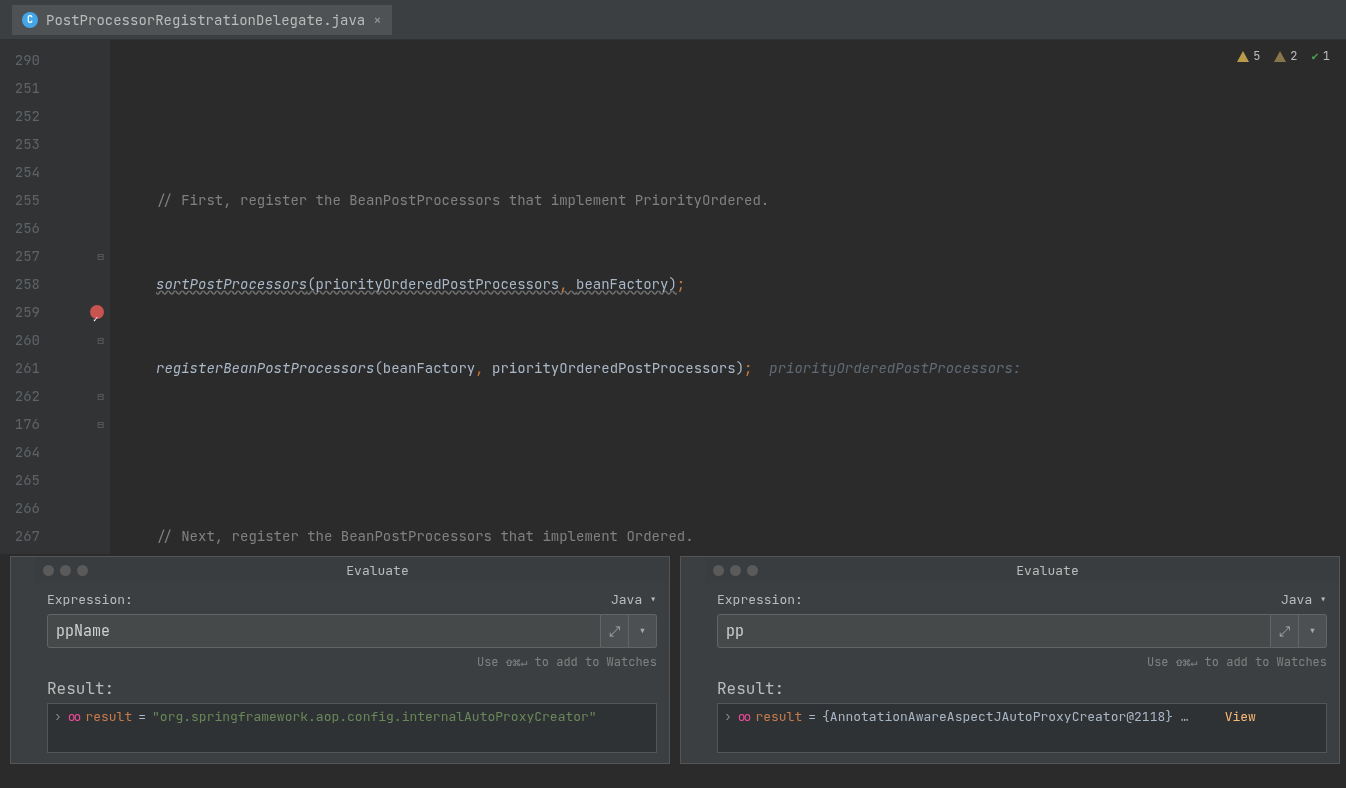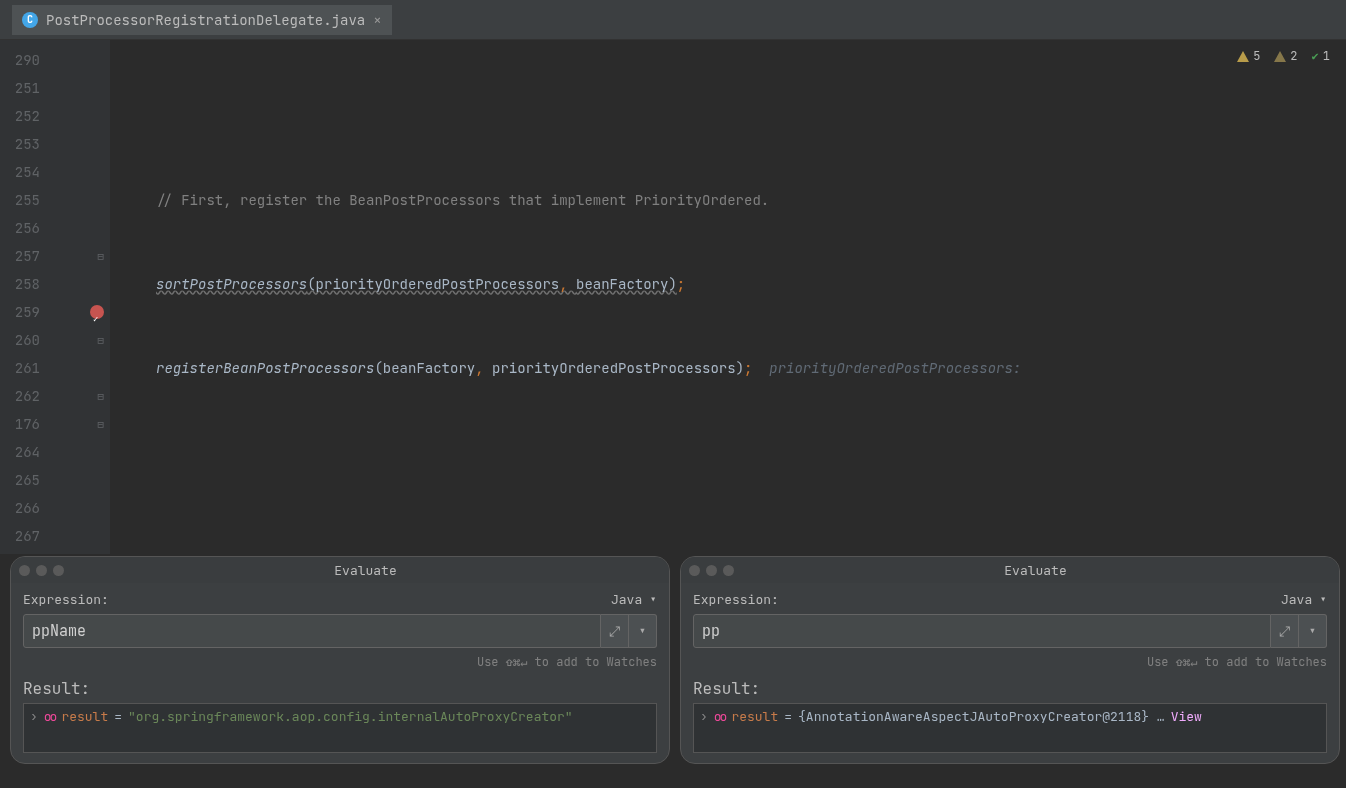--- a/index.html
+++ b/index.html
@@ -151,22 +151,23 @@
   gap: 10px;
   position: absolute;
   top: 556px;
   left: 10px;
   right: 6px;
 }
 .eval-panel {
   flex: 1;
   background: #3c3f41;
   border: 1px solid #555;
-  border-radius: 15px;
+  border-radius: 0;
   overflow: hidden;
+  padding-left: 24px;
 }
 .eval-titlebar {
   height: 26px;
   background: #3a3d3f;
   display: flex;
   align-items: center;
   padding: 0 8px;
   gap: 6px;
 }
 .traffic {
@@ -221,21 +222,21 @@
   font-size: 13px;
 }
 .result-line {
   display: flex; align-items: center; gap: 6px;
 }
 .chevron { color: #888; }
 .glasses { color: #ec4899; font-size: 13px; letter-spacing: -2px; }
 .res-name { color: #c77b4a; }
 .res-str { color: #6a8759; }
 .res-obj { color: #a9b7c6; }
-.view-link { color: #f0abfc; }
+.view-link { color: #fdba74; margin-left: 30px; }
 </style>
 </head>
 <body>
 
 <div class="tab-bar">
   <div class="tab">
     <span class="tab-icon">C</span>
     <span>PostProcessorRegistrationDelegate.java</span>
     <span class="tab-close">×</span>
   </div>
@@ -308,20 +309,21 @@
     <div class="marker-row"></div>
     <div class="marker-row"></div>
   </div>
 
   <div class="code-area">
     <div class="code-line"></div>
     <div class="code-line"><span class="cmt">// First, register the BeanPostProcessors that implement PriorityOrdered.</span></div>
     <div class="code-line"><span class="fni wavy">sortPostProcessors</span><span class="wavy">(priorityOrderedPostProcessors</span><span class="sc wavy">, </span><span class="wavy">beanFactory)</span><span class="sc">;</span></div>
     <div class="code-line"><span class="fni">registerBeanPostProcessors</span><span>(beanFactory</span><span class="sc">, </span><span>priorityOrderedPostProcessors)</span><span class="sc">;</span><span class="hint">  priorityOrderedPostProcessors:</span></div>
     <div class="code-line"></div>
+    <div class="code-line"><span class="cmt">// Next, register the BeanPostProcessors that implement Ordered.</span></div>
     
     
     
     
     
     
     
     
     
     

